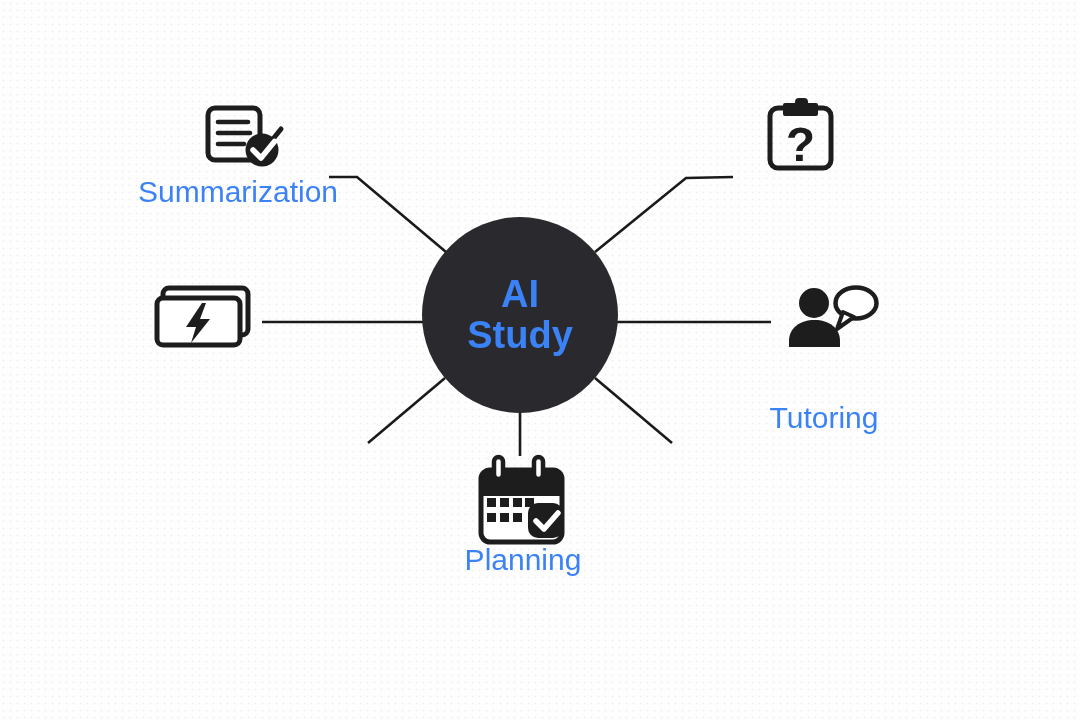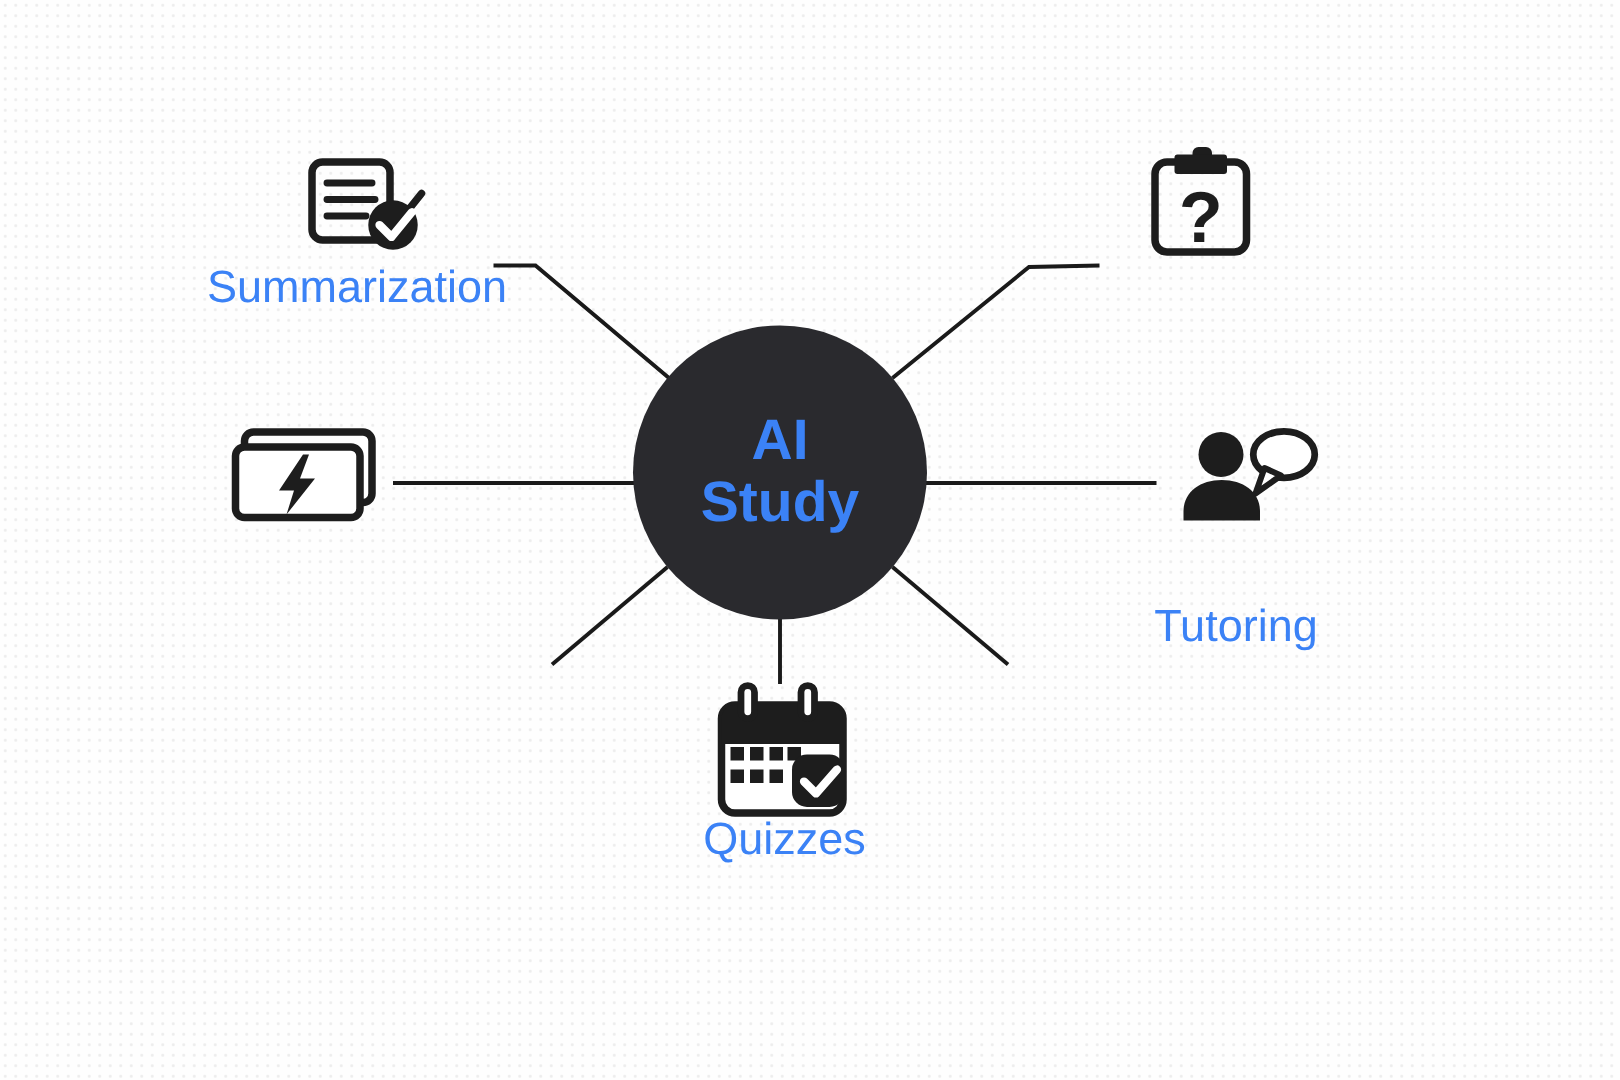--- a/index.html
+++ b/index.html
@@ -93,15 +93,15 @@
     <rect x="10" y="44" width="9" height="9" class="ink"></rect>
     <rect x="23" y="44" width="9" height="9" class="ink"></rect>
     <rect x="36" y="44" width="9" height="9" class="ink"></rect>
     <rect x="48" y="44" width="9" height="9" class="ink"></rect>
     <rect x="10" y="59" width="9" height="9" class="ink"></rect>
     <rect x="23" y="59" width="9" height="9" class="ink"></rect>
     <rect x="36" y="59" width="9" height="9" class="ink"></rect>
     <rect x="51" y="49" width="35" height="35" rx="10" class="ink"></rect>
     <path d="M59 67 l8 8 l14 -16" stroke="#ffffff" stroke-width="5.5" fill="none" stroke-linecap="round" stroke-linejoin="round"></path>
   </svg>
-  <div class="node-label" style="left:523px;top:544px;">Quizzes</div>
+  <div class="node-label" style="left:523px;top:544px;">Planning</div>
 
 </div>
 
 </body></html>

